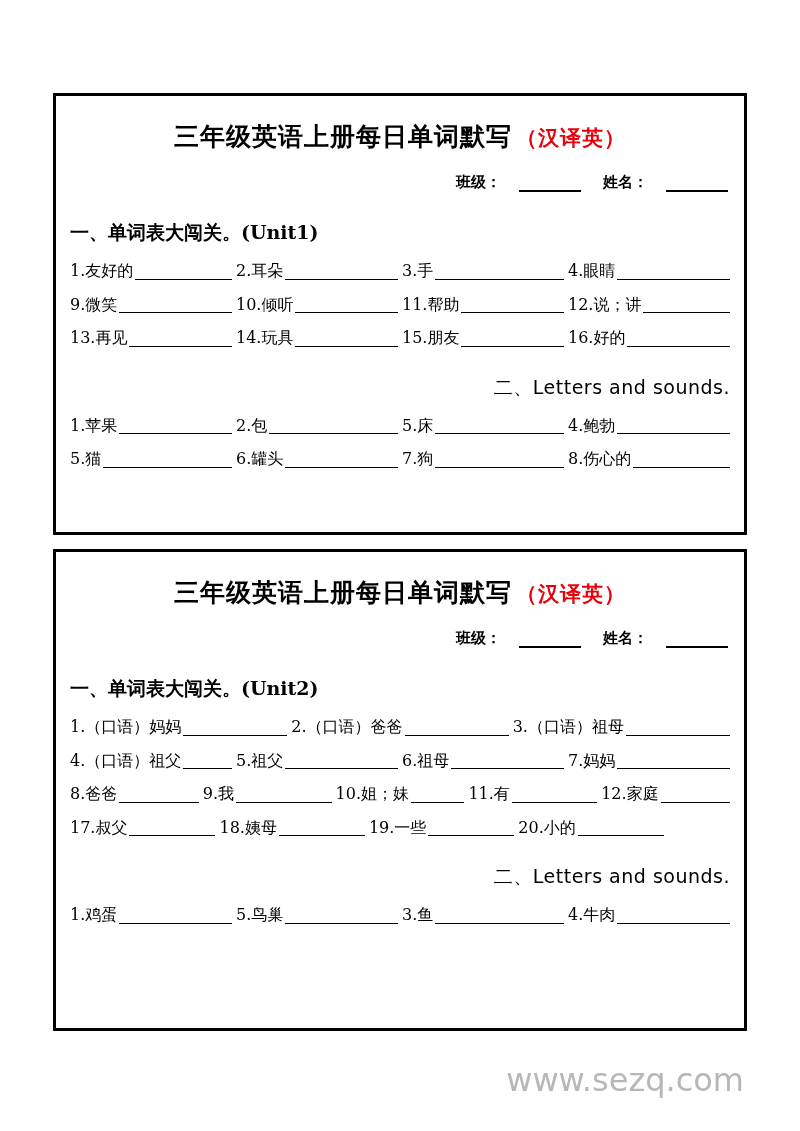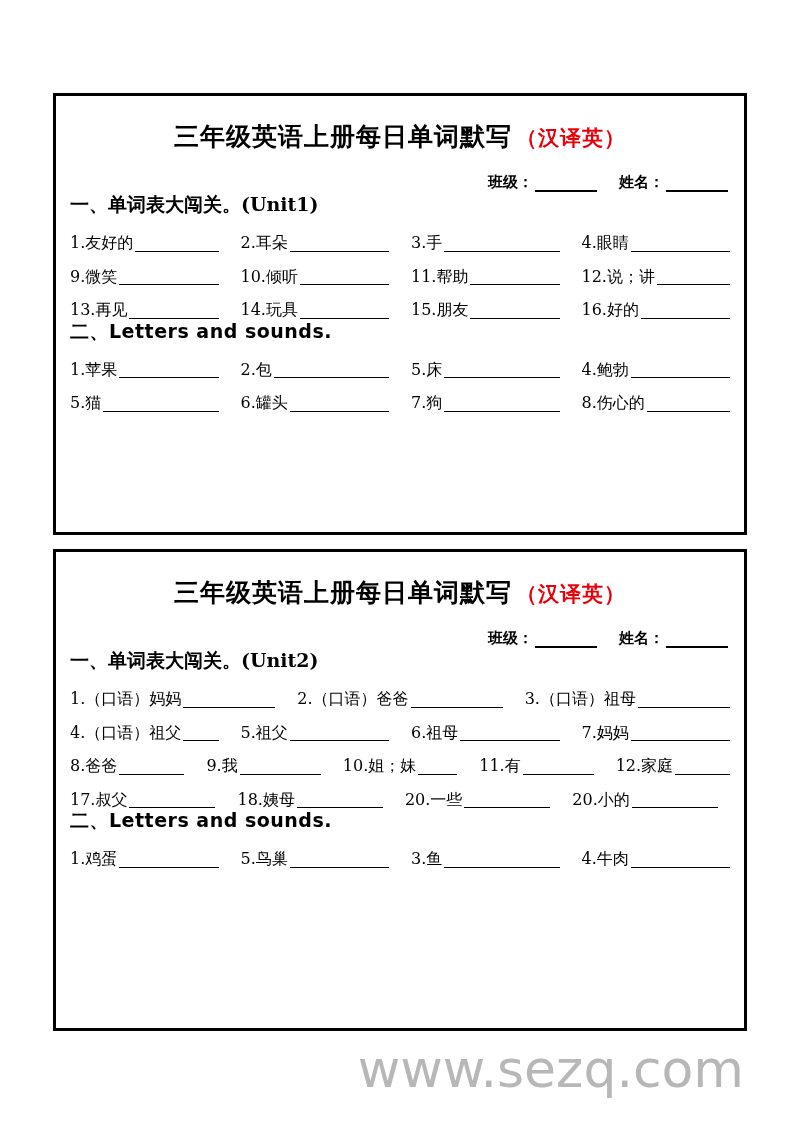--- a/index.html
+++ b/index.html
@@ -55,52 +55,52 @@
     display: flex;
     justify-content: flex-end;
     align-items: flex-end;
     gap: 22px;
     margin-top: 20px;
     padding-right: 2px;
     font-size: 15px;
     font-weight: bold;
     font-family: "DejaVu Serif", serif;
   }
-  .meta-field { display: inline-flex; align-items: flex-end; gap: 2px; white-space: nowrap; }
+  .meta-field { display: inline-flex; align-items: flex-end; gap: 18px; white-space: nowrap; }
   .meta-label { font-size: 15px; }
   .meta-blank {
     display: inline-block;
     width: 62px;
     border-bottom: 2px solid #000;
     height: 15px;
   }
 
   .section-head {
     font-size: 19px;
     font-weight: bold;
-    margin-top: 0;
+    margin-top: 28px;
     margin-bottom: 2px;
     white-space: nowrap;
     font-family: "DejaVu Serif", serif;
   }
   .section-head.latin {
     font-family: "DejaVu Sans", sans-serif;
-    font-weight: bold;
+    font-weight: normal;
     letter-spacing: 0.5px;
+    text-align: right;
   }
 
   .q-row {
     display: flex;
     align-items: flex-end;
     width: 100%;
     margin-top: 16px;
     font-size: 17px;
     font-family: "DejaVu Serif", serif;
     white-space: nowrap;
-    gap: 18px;
   }
   .q-item {
     display: flex;
     align-items: flex-end;
     flex: 1 1 0;
     min-width: 0;
     padding-right: 4px;
   }
   .q-item:last-child { padding-right: 0; }
   .q-label {
@@ -116,21 +116,21 @@
     margin-left: 2px;
   }
   .q-row.short .q-item { flex: 0 0 auto; text-align: right; }
   .q-row.short .q-blank { width: 86px; flex: 0 0 auto; }
   .q-row.short .q-spacer { flex: 1 1 auto; }
 
   .watermark {
     position: absolute;
     right: 36px;
     bottom: 32px;
-    font-size: 52px;
+    font-size: 32px;
     color: #b7b7b7;
     font-family: "DejaVu Sans", sans-serif;
     letter-spacing: 0px;
     user-select: none;
   }
 </style>
 </head>
 <body>
 
 <div class="page">
@@ -325,21 +325,21 @@
       <div class="q-row short">
         <span class="q-item">
             <span class="q-label">17.叔父</span>
             <span class="q-blank"></span>
           </span>
         <span class="q-item">
             <span class="q-label">18.姨母</span>
             <span class="q-blank"></span>
           </span>
         <span class="q-item">
-            <span class="q-label">20.一些</span>
+            <span class="q-label">19.一些</span>
             <span class="q-blank"></span>
           </span>
         <span class="q-item">
             <span class="q-label">20.小的</span>
             <span class="q-blank"></span>
           </span>
         <span class="q-spacer"></span>
       </div>
     </div>
 

